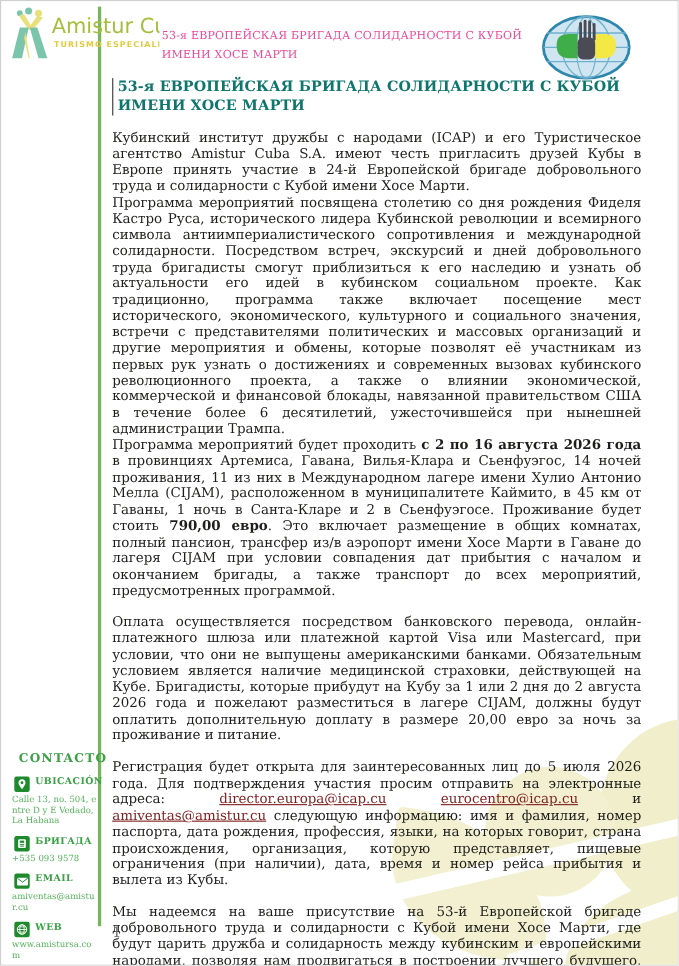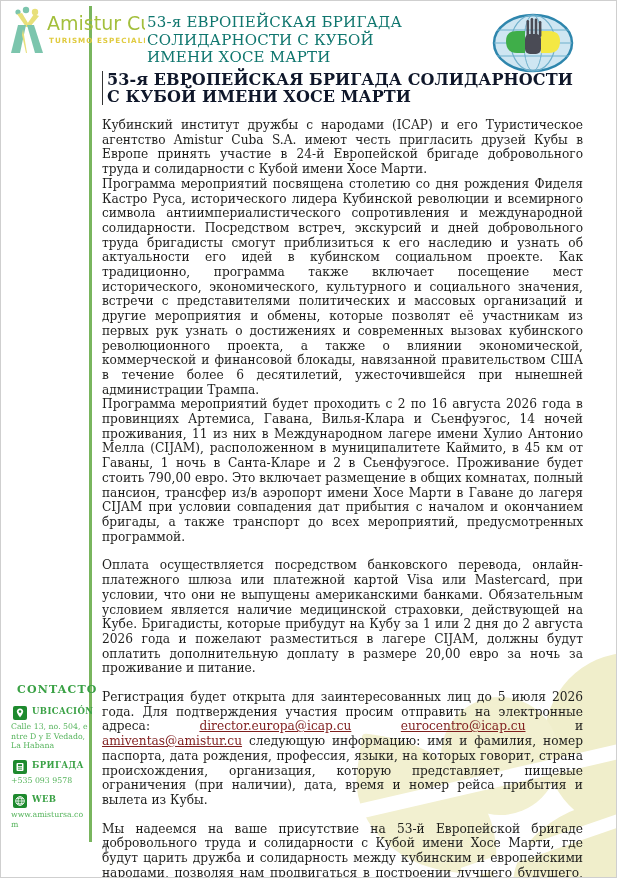--- a/index.html
+++ b/index.html
@@ -12,34 +12,34 @@
   .wm{position:absolute;z-index:0;}
   .wm-c1{left:440px;top:696px;width:118px;height:118px;border-radius:50%;background:#f2f0d0;}
   .wm-c2{left:543px;top:652px;width:170px;height:178px;border-radius:50%;background:#f0eecb;}
   .wm-c3{left:352px;top:742px;width:150px;height:125px;background:#f2f0d0;border-radius:4px 90% 4px 70%;transform:rotate(8deg);}
   .wm-c4{left:512px;top:796px;width:160px;height:110px;background:#f0eecb;border-radius:80% 0 0 10%;}
   .wm-b1{left:322px;top:772px;width:340px;height:15px;background:#ffffff;transform:rotate(-13deg);}
   .wm-b2{left:455px;top:826px;width:250px;height:13px;background:#ffffff;transform:rotate(-19deg);}
   
   .brand-logo{position:absolute;left:8px;top:4px;z-index:2;}
   .header-title{
-    position:absolute;left:146px;top:13px;width:350px;z-index:2;
-    color:#0f766e;font-size:15px;line-height:17.5px;letter-spacing:.2px;
+    position:absolute;left:146px;top:23px;width:350px;z-index:2;
+    color:#ec4899;font-size:10px;line-height:17.5px;letter-spacing:.2px;
   }
   .right-logo{position:absolute;left:491px;top:12px;z-index:2;}
   .green-bar{position:absolute;left:88px;top:5px;width:3px;height:836px;background:#79b55e;z-index:1;}
   
   .main{position:absolute;left:101px;top:70px;width:481px;z-index:3;}
   .doc-heading{
-    margin:0 0 13px 0;font-size:16px;font-weight:bold;color:#0f172a;
+    margin:0 0 13px 0;font-size:13px;font-weight:bold;color:#0f766e;
     border-left:1px solid #333;padding-left:4px;letter-spacing:.1px;line-height:17px;
   }
   .para{margin:0;font-size:12.2px;line-height:14.7px;text-align:justify;color:#1e1e1c;}
   .para.gap{margin-top:14px;}
-  .para .b{font-weight:normal;}
+  .para .b{font-weight:bold;}
   .email-link{color:#7f1d1d;text-decoration:underline;cursor:pointer;}
   .page-number{position:absolute;left:101px;top:840px;font-size:13px;color:#707070;z-index:3;}
   
   .sidebar{position:absolute;left:10px;top:682px;width:78px;z-index:3;color:#3aa145;
     font-family:"DejaVu Serif","Liberation Serif",serif;}
   .contact-heading{font-size:11px;font-weight:bold;letter-spacing:1.2px;margin-bottom:10px;padding-left:6px;}
   .citem{margin-bottom:9px;}
   .crow{display:flex;gap:5px;padding-left:2px;}
   .cicon{display:inline-flex;width:14px;height:14px;background:#1e8a2e;border-radius:2px;
     align-items:center;justify-content:center;flex:0 0 14px;}
@@ -143,20 +143,32 @@
                 <rect x="3" y="6.8" width="4" height="0.8" fill="#1e8a2e"></rect>
               </svg>
             </span>
             <span class="clabel">БРИГАДА</span>
           </div>
           <div class="cvalue">+535 093 9578</div>
         </div>
         <div class="citem">
           <div class="crow">
             <span class="cicon">
+              <svg width="11" height="9" viewBox="0 0 11 9">
+                <rect x="0.5" y="1" width="10" height="7" rx="0.8" fill="#fff"></rect>
+                <path d="M0.8 1.4 L5.5 5 L10.2 1.4" stroke="#1e8a2e" stroke-width="0.9" fill="none"></path>
+              </svg>
+            </span>
+            <span class="clabel">EMAIL</span>
+          </div>
+          <div class="cvalue">amiventas@amistur.cu</div>
+        </div>
+        <div class="citem">
+          <div class="crow">
+            <span class="cicon">
               <svg width="10" height="10" viewBox="0 0 10 10">
                 <circle cx="5" cy="5" r="4.3" fill="none" stroke="#fff" stroke-width="0.9"></circle>
                 <ellipse cx="5" cy="5" rx="2" ry="4.3" fill="none" stroke="#fff" stroke-width="0.8"></ellipse>
                 <line x1="0.7" y1="5" x2="9.3" y2="5" stroke="#fff" stroke-width="0.8"></line>
                 <line x1="1.4" y1="2.6" x2="8.6" y2="2.6" stroke="#fff" stroke-width="0.7"></line>
                 <line x1="1.4" y1="7.4" x2="8.6" y2="7.4" stroke="#fff" stroke-width="0.7"></line>
               </svg>
             </span>
             <span class="clabel">WEB</span>
           </div>

